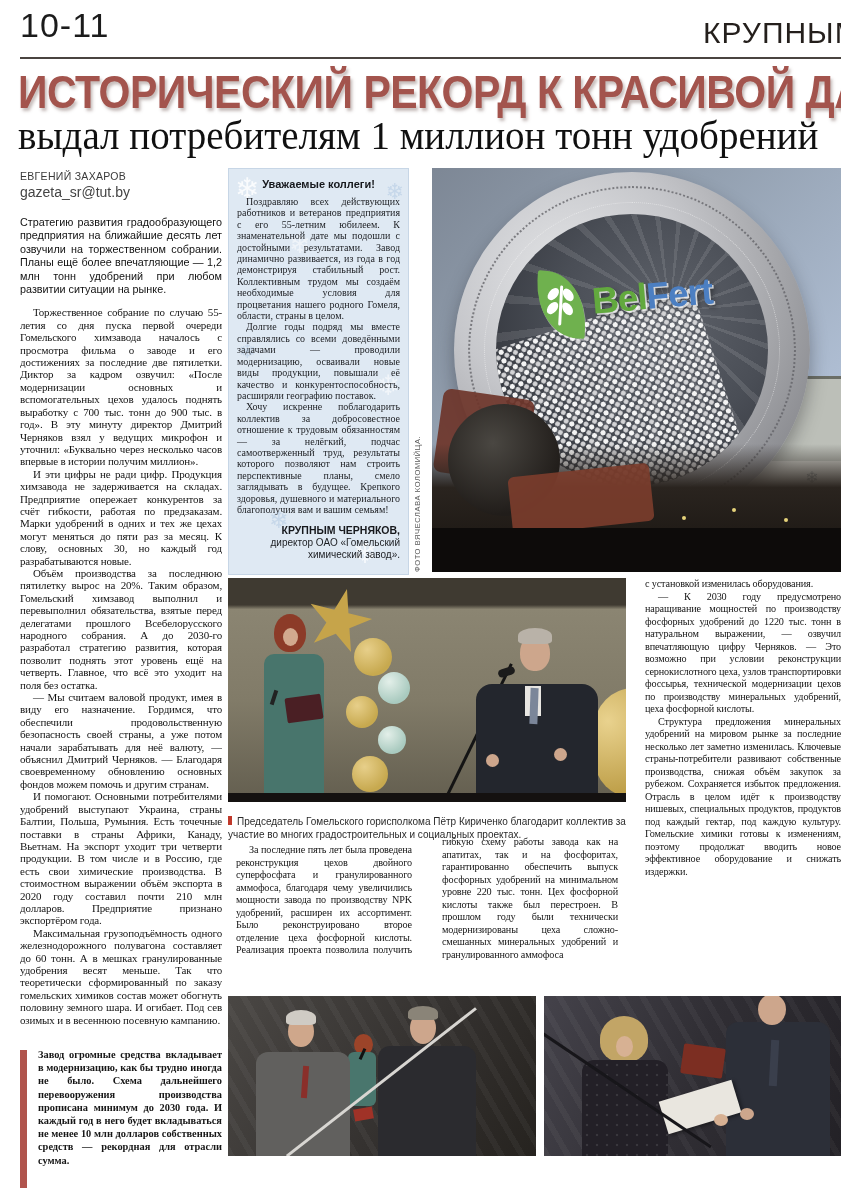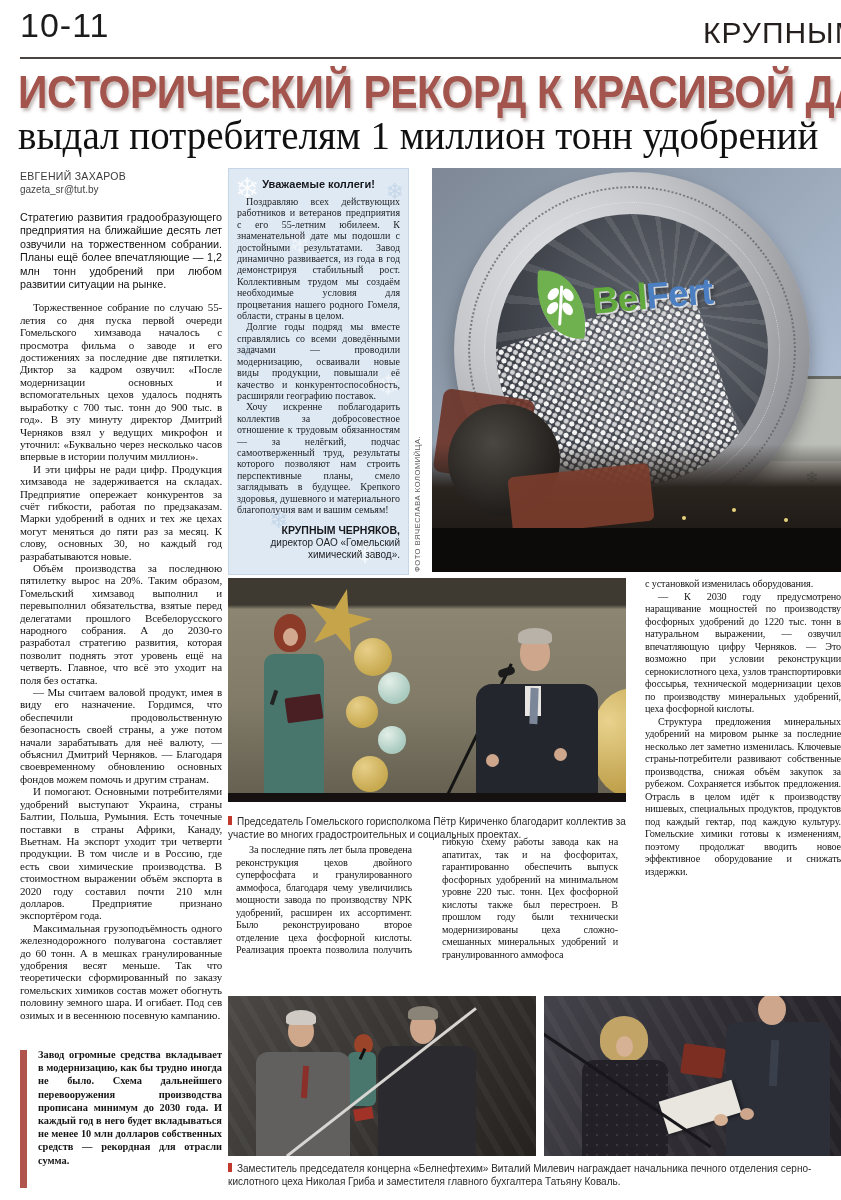--- a/index.html
+++ b/index.html
@@ -23,21 +23,21 @@
     text-shadow:2px 3px 3px rgba(90,60,55,.35);
   }
   .headline-sub{
     left:18px;top:116px;font-family:"Liberation Serif",serif;font-size:39px;line-height:1.05;
     color:#101010;white-space:nowrap;
   }
 
   
   .col1{left:20px;top:170px;width:202px;height:872px;overflow:hidden;}
   .byline-author{font-family:"Liberation Sans",sans-serif;font-size:10.5px;color:#3a3a3a;letter-spacing:.3px;margin:0 0 2px 0;}
-  .byline-email{font-family:"Liberation Sans",sans-serif;font-size:10px;color:#444;margin:0 0 16px 0;}
+  .byline-email{font-family:"Liberation Sans",sans-serif;font-size:14px;color:#444;margin:0 0 16px 0;}
   .lead{font-family:"Liberation Sans",sans-serif;font-weight:400;font-size:10.8px;line-height:13.4px;
         color:#111;text-align:justify;margin:0 0 10px 0;}
   .bodytext{font-size:11px;line-height:12.4px;letter-spacing:-0.15px;text-align:justify;color:#141414;}
   .bodytext p{margin:0;text-indent:13px;}
 
   
   .pull-quote{left:20px;top:1048px;width:202px;height:146px;overflow:hidden;}
   .pq-bar{position:absolute;left:0;top:2px;width:7px;height:138px;background:#b0544d;}
   .pq-text{margin:0 0 0 18px;font-family:"Liberation Serif",serif;font-weight:700;
            font-size:10.4px;line-height:13.2px;text-align:justify;color:#161616;}
@@ -328,15 +328,14 @@
     <div class="abs br-wdress"></div>
     <div class="abs br-man"></div>
     <div class="abs br-mhead"></div>
     <div class="abs br-tie"></div>
     <div class="abs br-cert"></div>
     <div class="abs br-hand1"></div>
     <div class="abs br-hand2"></div>
     <div class="abs br-stand"></div>
   </div>
 
-  <div class="abs caption cap-bottom"><span class="bullet"></span><span>Заместитель председателя концерна «Белнефтехим» Виталий Милевич награждает начальника печного отделения серно-кислотного цеха Николая Гриба и заместителя главного бухгалтера Татьяну Коваль.</span></div>
 
 </div>
 
 </body></html>

